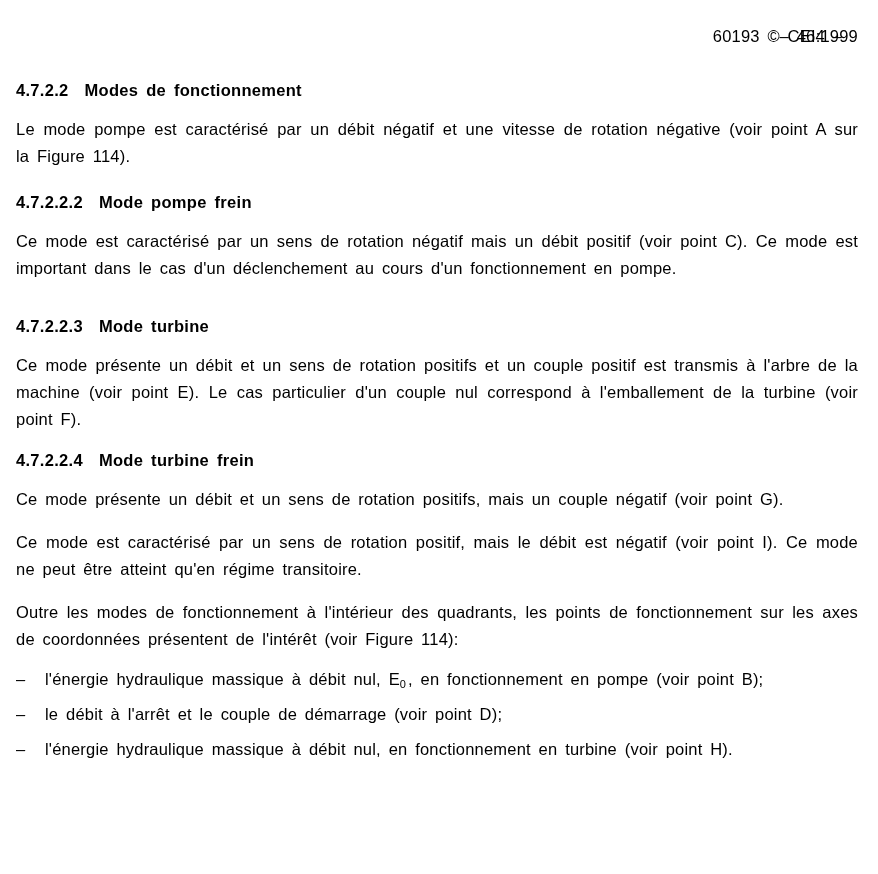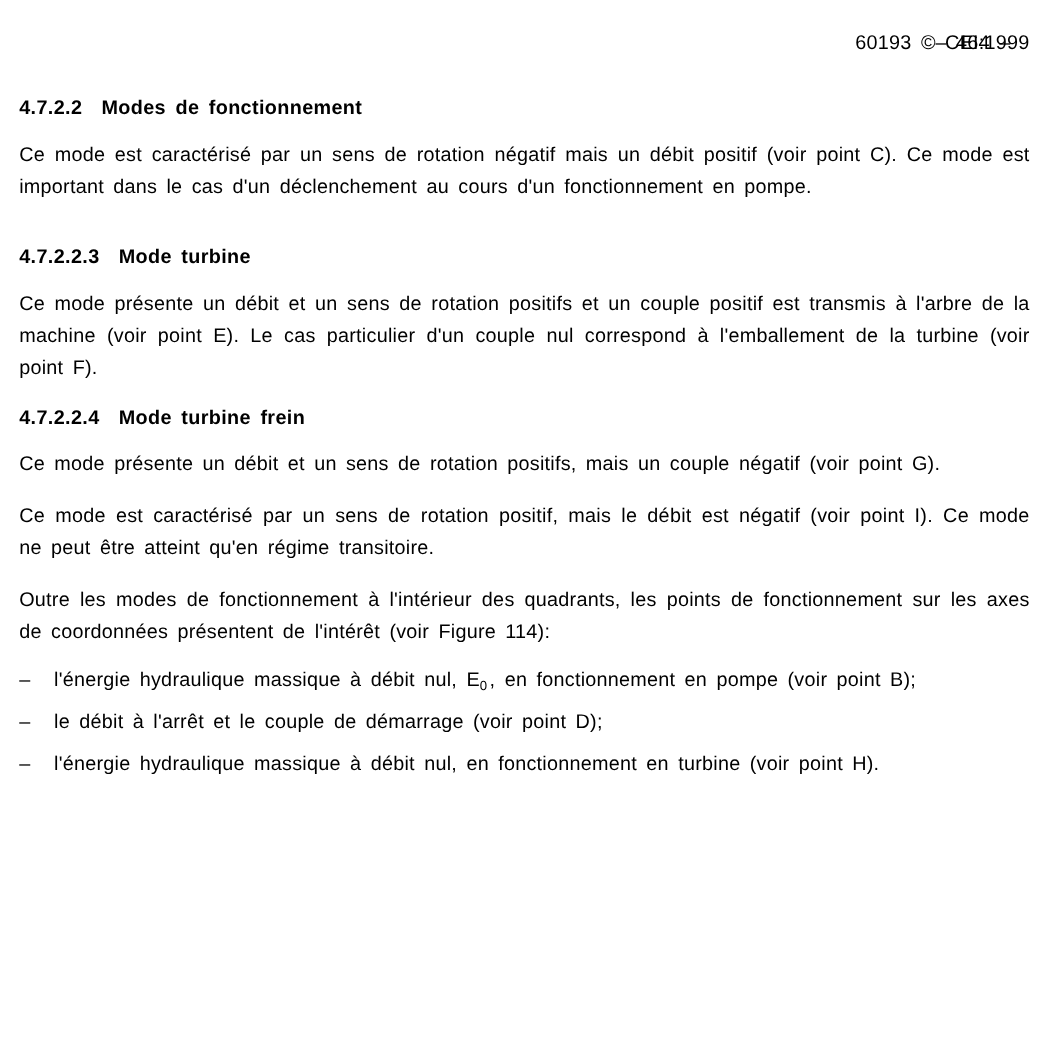--- a/index.html
+++ b/index.html
@@ -73,21 +73,25 @@
 
   <div class="page-header">
     <span class="page-num">– 464 –</span>
     <span class="doc-ref">60193 © CEI:1999</span>
   </div>
 
   <h2 class="hd" style="margin-top:0">
     <span class="num">4.7.2.2</span><span class="ttl">Modes de fonctionnement</span>
   </h2>
 
+  <p class="body">Le mode pompe est caractérisé par un débit négatif et une vitesse de rotation négative (voir point A sur la Figure 114).</p>
 
+  <h3 class="hd mt22">
+    <span class="num">4.7.2.2.2</span><span class="ttl">Mode pompe frein</span>
+  </h3>
   <p class="body">Ce mode est caractérisé par un sens de rotation négatif mais un débit positif (voir point C). Ce mode est important dans le cas d'un déclenchement au cours d'un fonctionnement en pompe.</p>
 
   <h3 class="hd">
     <span class="num">4.7.2.2.3</span><span class="ttl">Mode turbine</span>
   </h3>
   <p class="body mt17">Ce mode présente un débit et un sens de rotation positifs et un couple positif est transmis à l'arbre de la machine (voir point E). Le cas particulier d'un couple nul correspond à l'emballement de la turbine (voir point F).</p>
 
   <h3 class="hd mt17">
     <span class="num">4.7.2.2.4</span><span class="ttl">Mode turbine frein</span>
   </h3>

